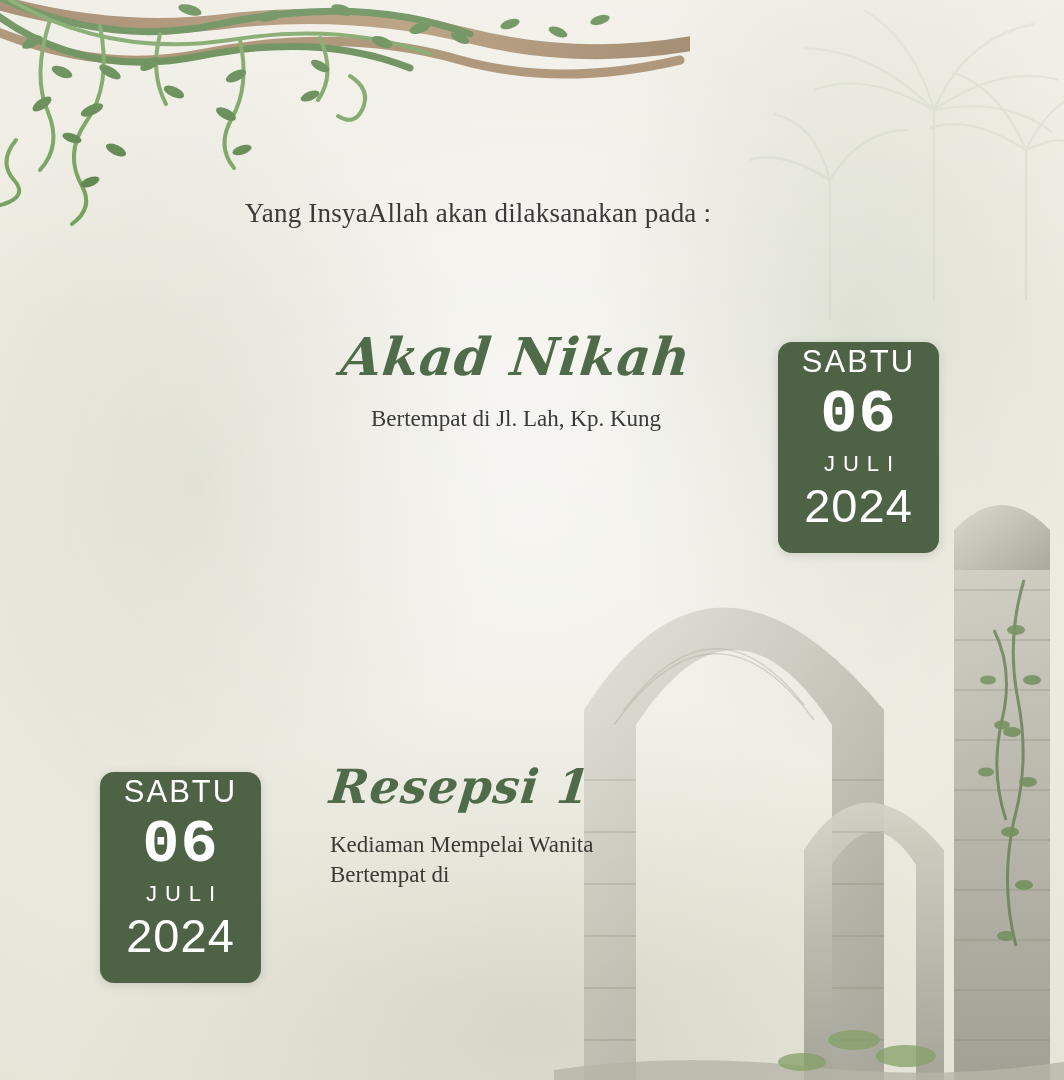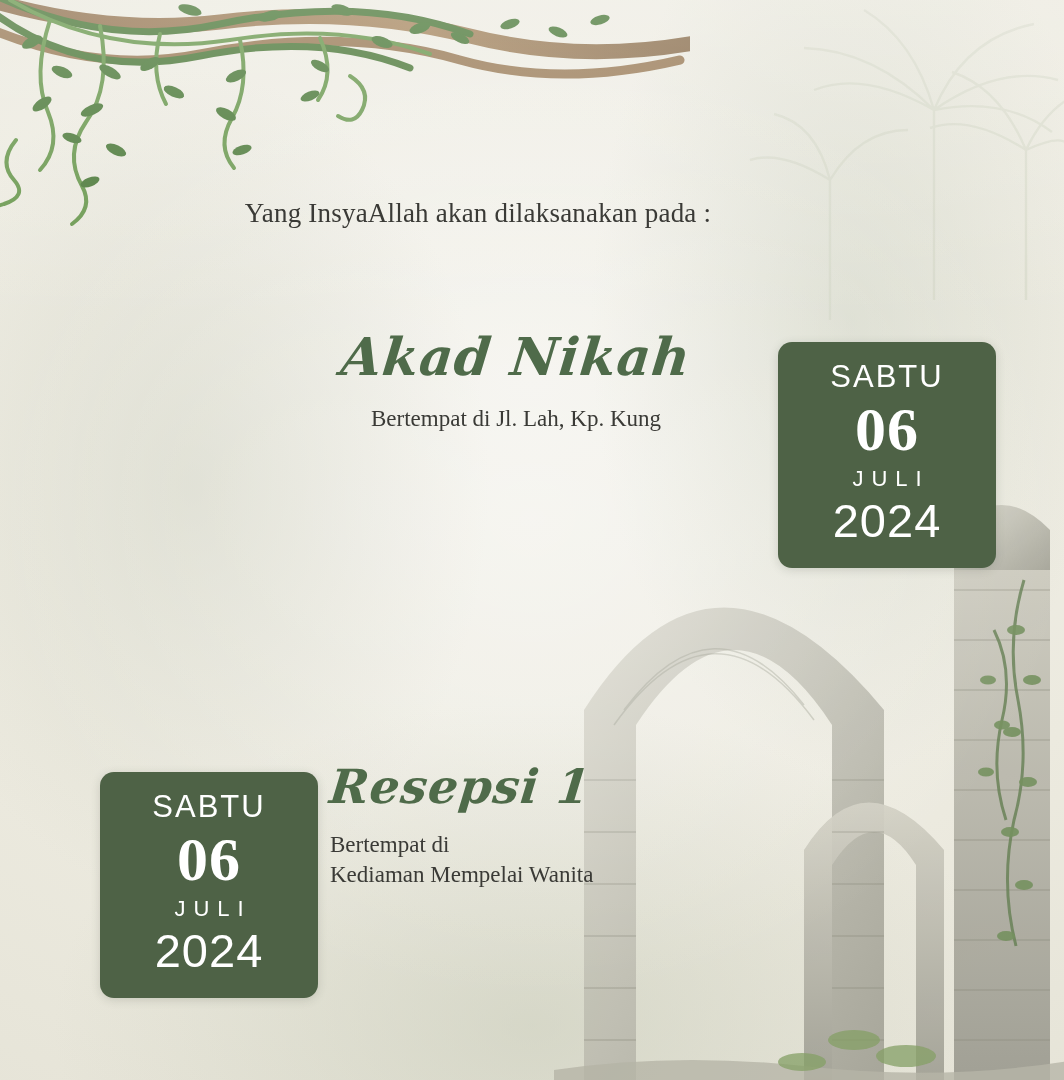--- a/index.html
+++ b/index.html
@@ -132,44 +132,44 @@
     line-height: 1.28;
     margin-top: 19px;
   }
   .event-place div {
     white-space: nowrap;
   }
 
   
   .date-card {
     position: absolute;
-    width: 218px;
+    width: 161px;
     background: #4e6246;
     border-radius: 14px;
     color: #ffffff;
     text-align: center;
-    padding: 18px 0 20px 0;
+    padding: 3px 0 20px 0;
     box-shadow: 0 2px 10px rgba(60,70,55,0.18);
   }
   #akad-date {
     top: 342px;
     left: 778px;
   }
   #resepsi-date {
     top: 772px;
     left: 100px;
   }
   .date-day {
     font-family: "Liberation Sans", sans-serif;
     font-size: 31px;
     letter-spacing: 2px;
     line-height: 1.1;
   }
   .date-num {
-    font-family: Liberation Serif, serif;
+    font-family: Liberation Mono, monospace;
     font-size: 62px;
     font-weight: bold;
     line-height: 1.15;
     letter-spacing: 1px;
   }
   .date-month {
     font-family: "Liberation Sans", sans-serif;
     font-size: 22px;
     letter-spacing: 8px;
     padding-left: 8px;
@@ -329,22 +329,22 @@
     <div class="date-card" id="akad-date">
       <div class="date-day">SABTU</div>
       <div class="date-num">06</div>
       <div class="date-month">JULI</div>
       <div class="date-year">2024</div>
     </div>
 
     <div class="event" id="resepsi-event">
       <div class="event-title">Resepsi 1</div>
       <div class="event-place">
+        <div>Kediaman Mempelai Wanita</div>
         <div>Bertempat di</div>
-        <div>Kediaman Mempelai Wanita</div>
       </div>
     </div>
 
     <div class="date-card" id="resepsi-date">
       <div class="date-day">SABTU</div>
       <div class="date-num">06</div>
       <div class="date-month">JULI</div>
       <div class="date-year">2024</div>
     </div>
 

